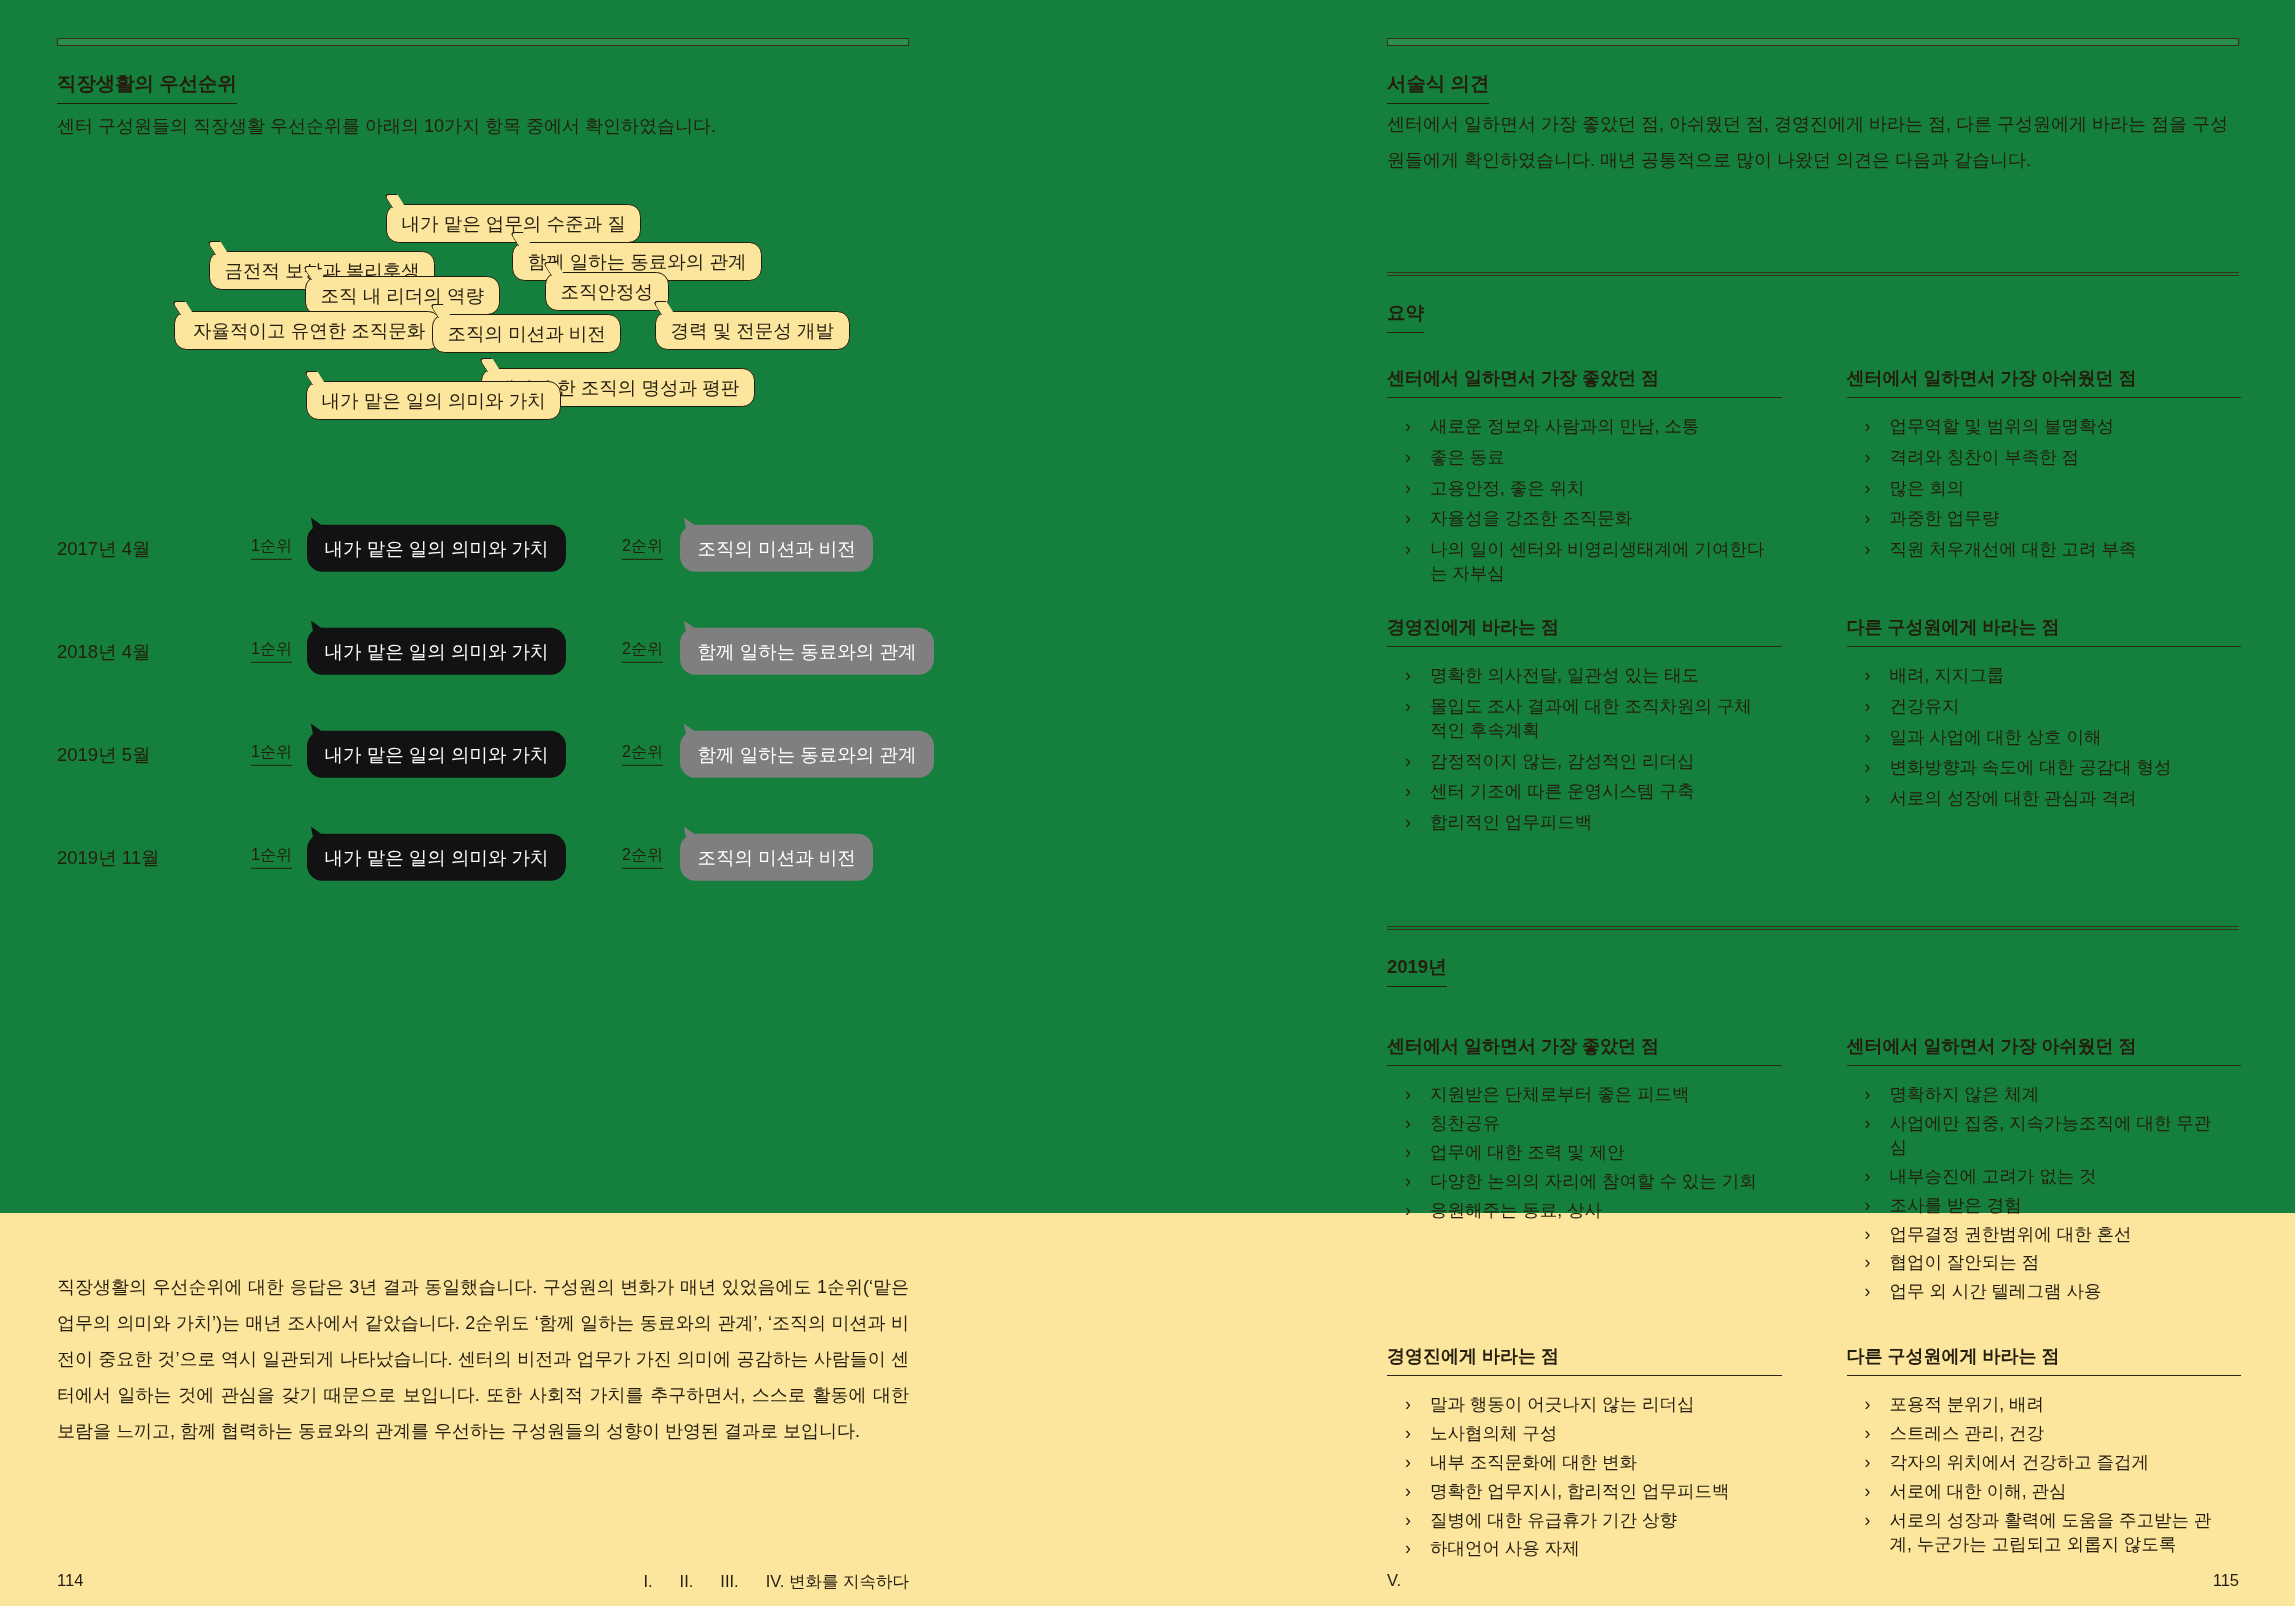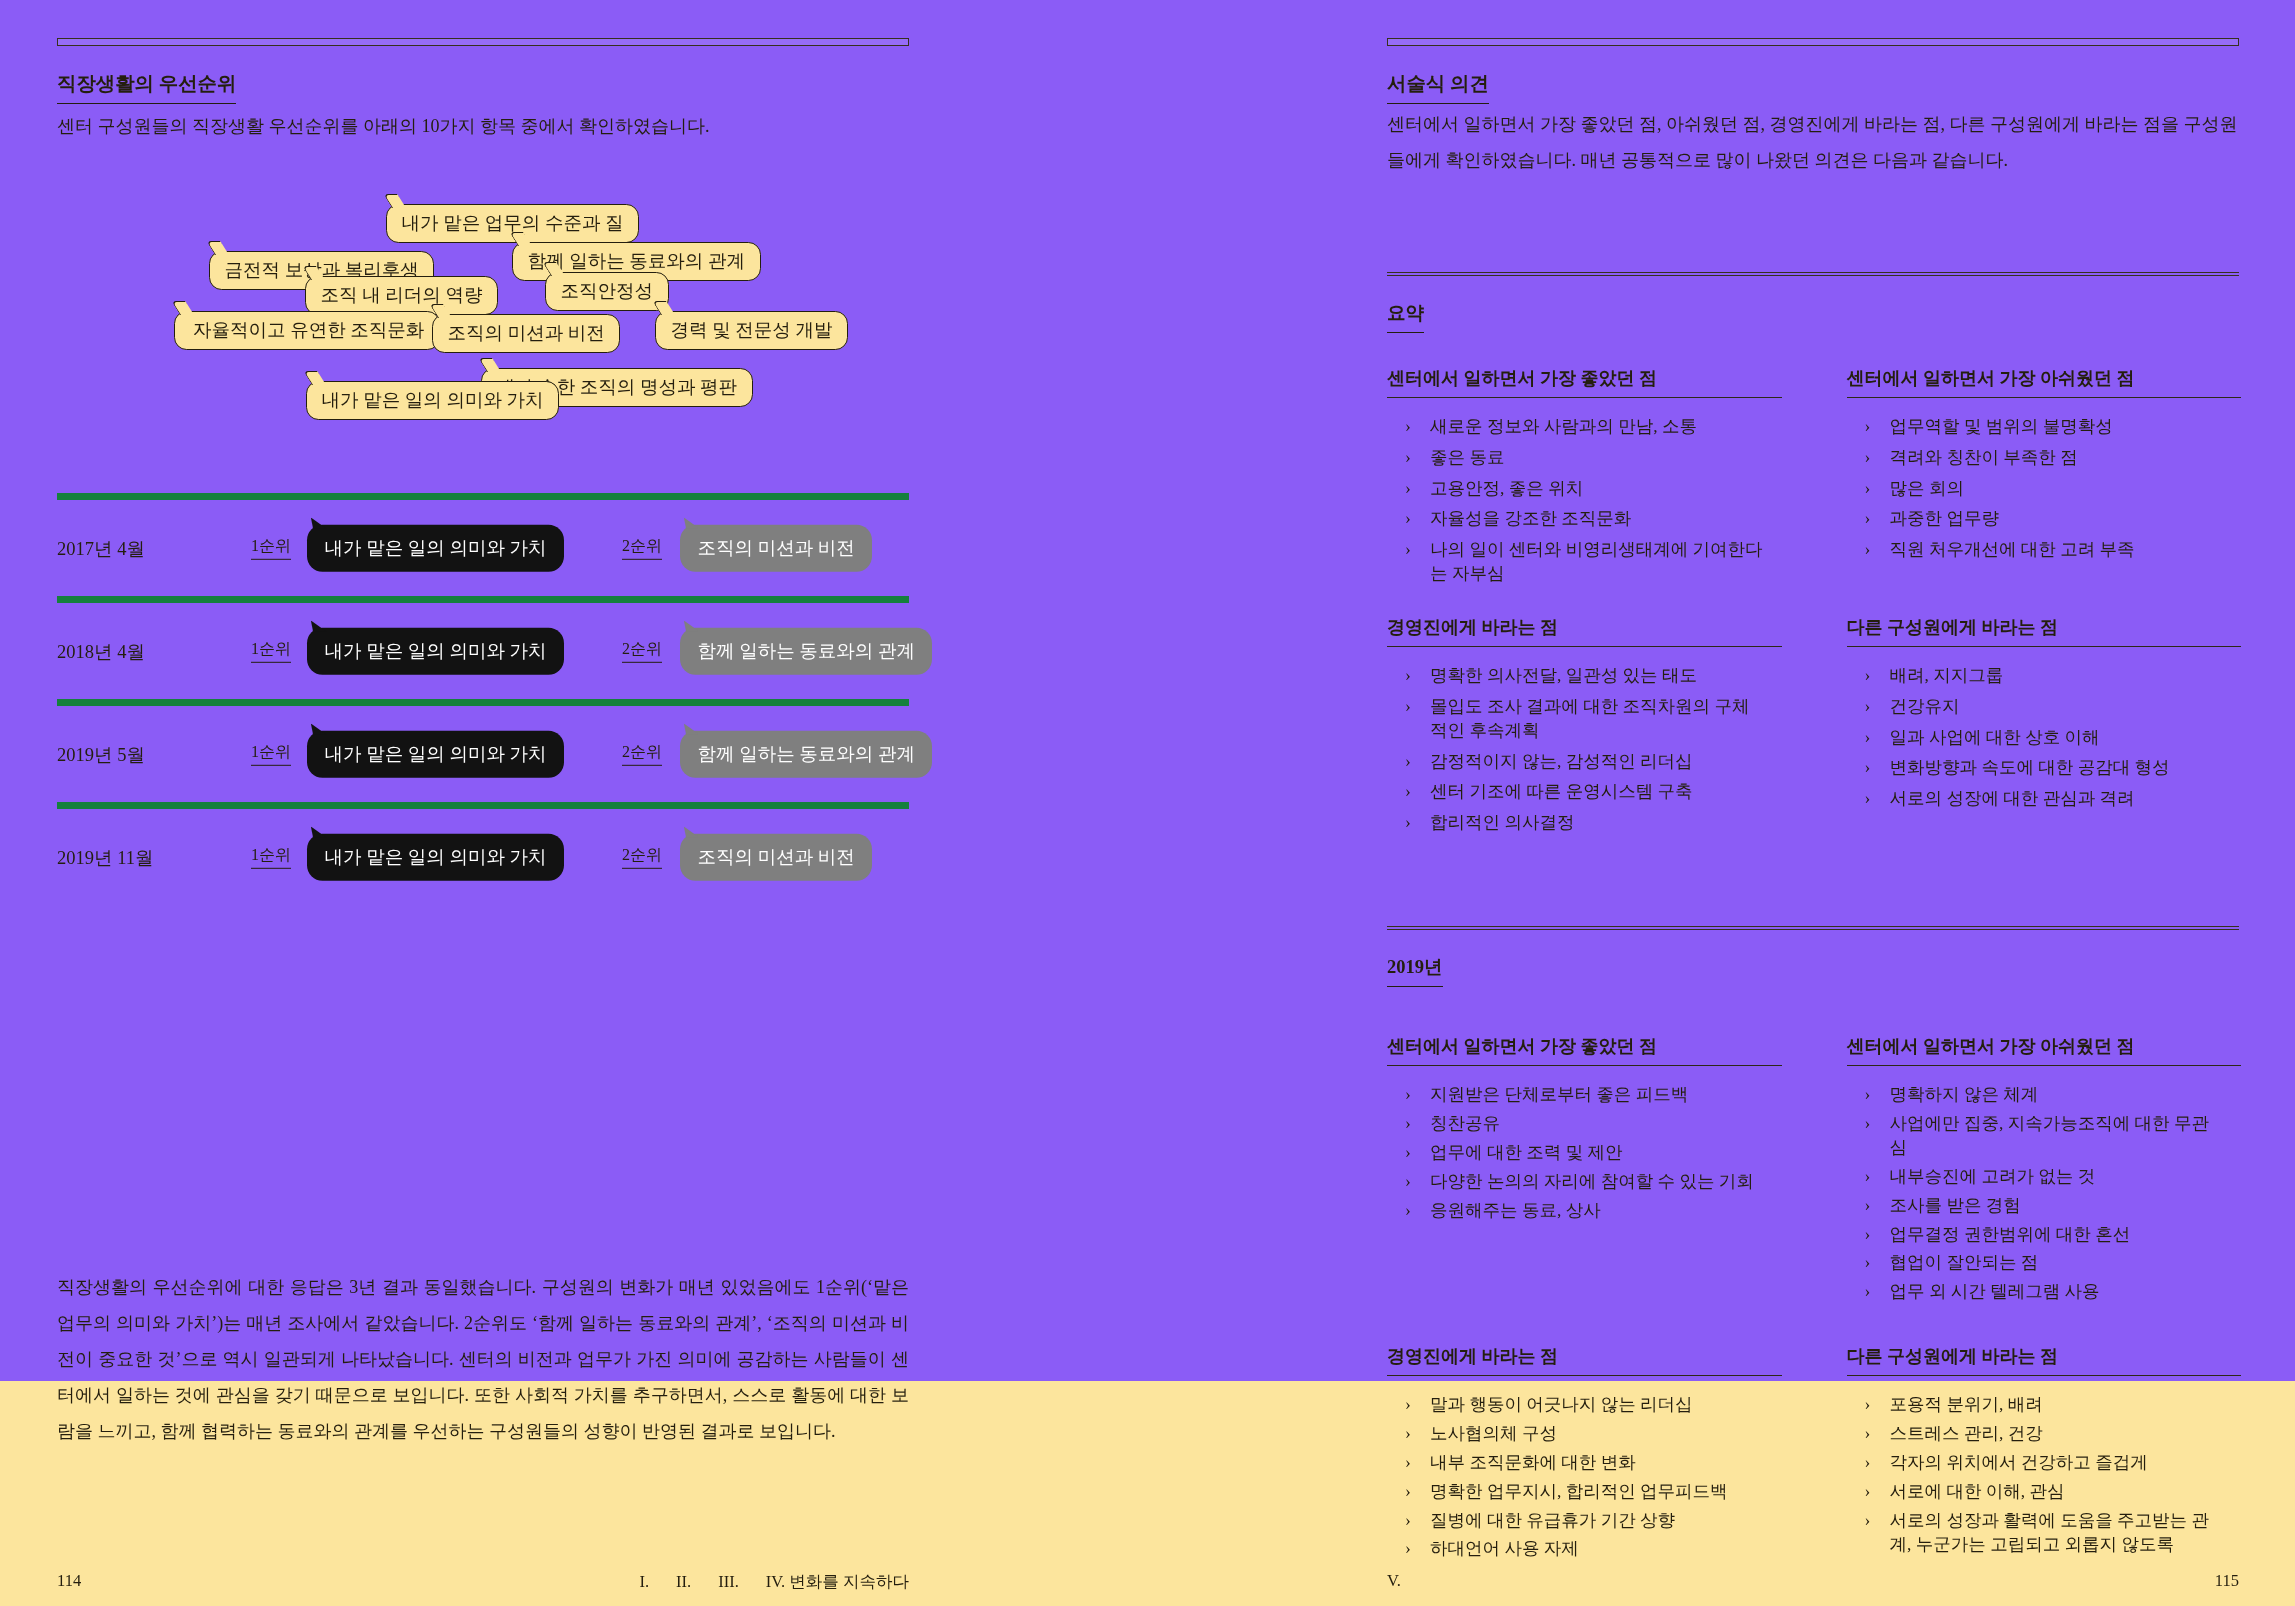--- a/index.html
+++ b/index.html
@@ -3,21 +3,21 @@
 <meta charset="utf-8">
 <style>
   html,body{margin:0;padding:0;}
   body{
     width:2295px;height:1607px;
     background:#FCE59D;
     font-family:"Liberation Sans","DejaVu Sans",sans-serif;
     color:#241E0E;
     overflow:hidden;
   }
-  .spread{position:relative;width:2295px;height:1381px;background:#8b5cf6;font-family:Liberation Serif, serif;}
+  .spread{position:relative;width:2295px;height:1213px;background:#15803d;}
   .page{position:absolute;top:0;width:854px;height:1607px;}
   .page-left{left:57px;}
   .page-right{left:1387px;}
 
   
   .rule-box{position:absolute;left:0;width:852px;height:7.8px;
     border:1px solid #36301D;box-sizing:border-box;background:rgba(255,255,255,0.10);}
   .rule-sep{position:absolute;left:0;width:852px;height:4.4px;box-sizing:border-box;
     border-top:1px solid #36301D;border-bottom:1px solid #36301D;}
 
@@ -175,21 +175,21 @@
 
     <div class="sec-grid" style="top:616px;">
         <div class="sec-col">
           <h4 class="sec-col-title">경영진에게 바라는 점</h4>
           <div class="col-rule"></div>
           <ul class="opinion-list">
             <li class="opinion-item">명확한 의사전달, 일관성 있는 태도</li>
             <li class="opinion-item">몰입도 조사 결과에 대한 조직차원의 구체적인 후속계획</li>
             <li class="opinion-item">감정적이지 않는, 감성적인 리더십</li>
             <li class="opinion-item">센터 기조에 따른 운영시스템 구축</li>
-            <li class="opinion-item">합리적인 의사결정</li>
+            <li class="opinion-item">합리적인 업무피드백</li>
           </ul>
         </div>
         <div class="sec-col">
           <h4 class="sec-col-title">다른 구성원에게 바라는 점</h4>
           <div class="col-rule"></div>
           <ul class="opinion-list">
             <li class="opinion-item">배려, 지지그룹</li>
             <li class="opinion-item">건강유지</li>
             <li class="opinion-item">일과 사업에 대한 상호 이해</li>
             <li class="opinion-item">변화방향과 속도에 대한 공감대 형성</li>

